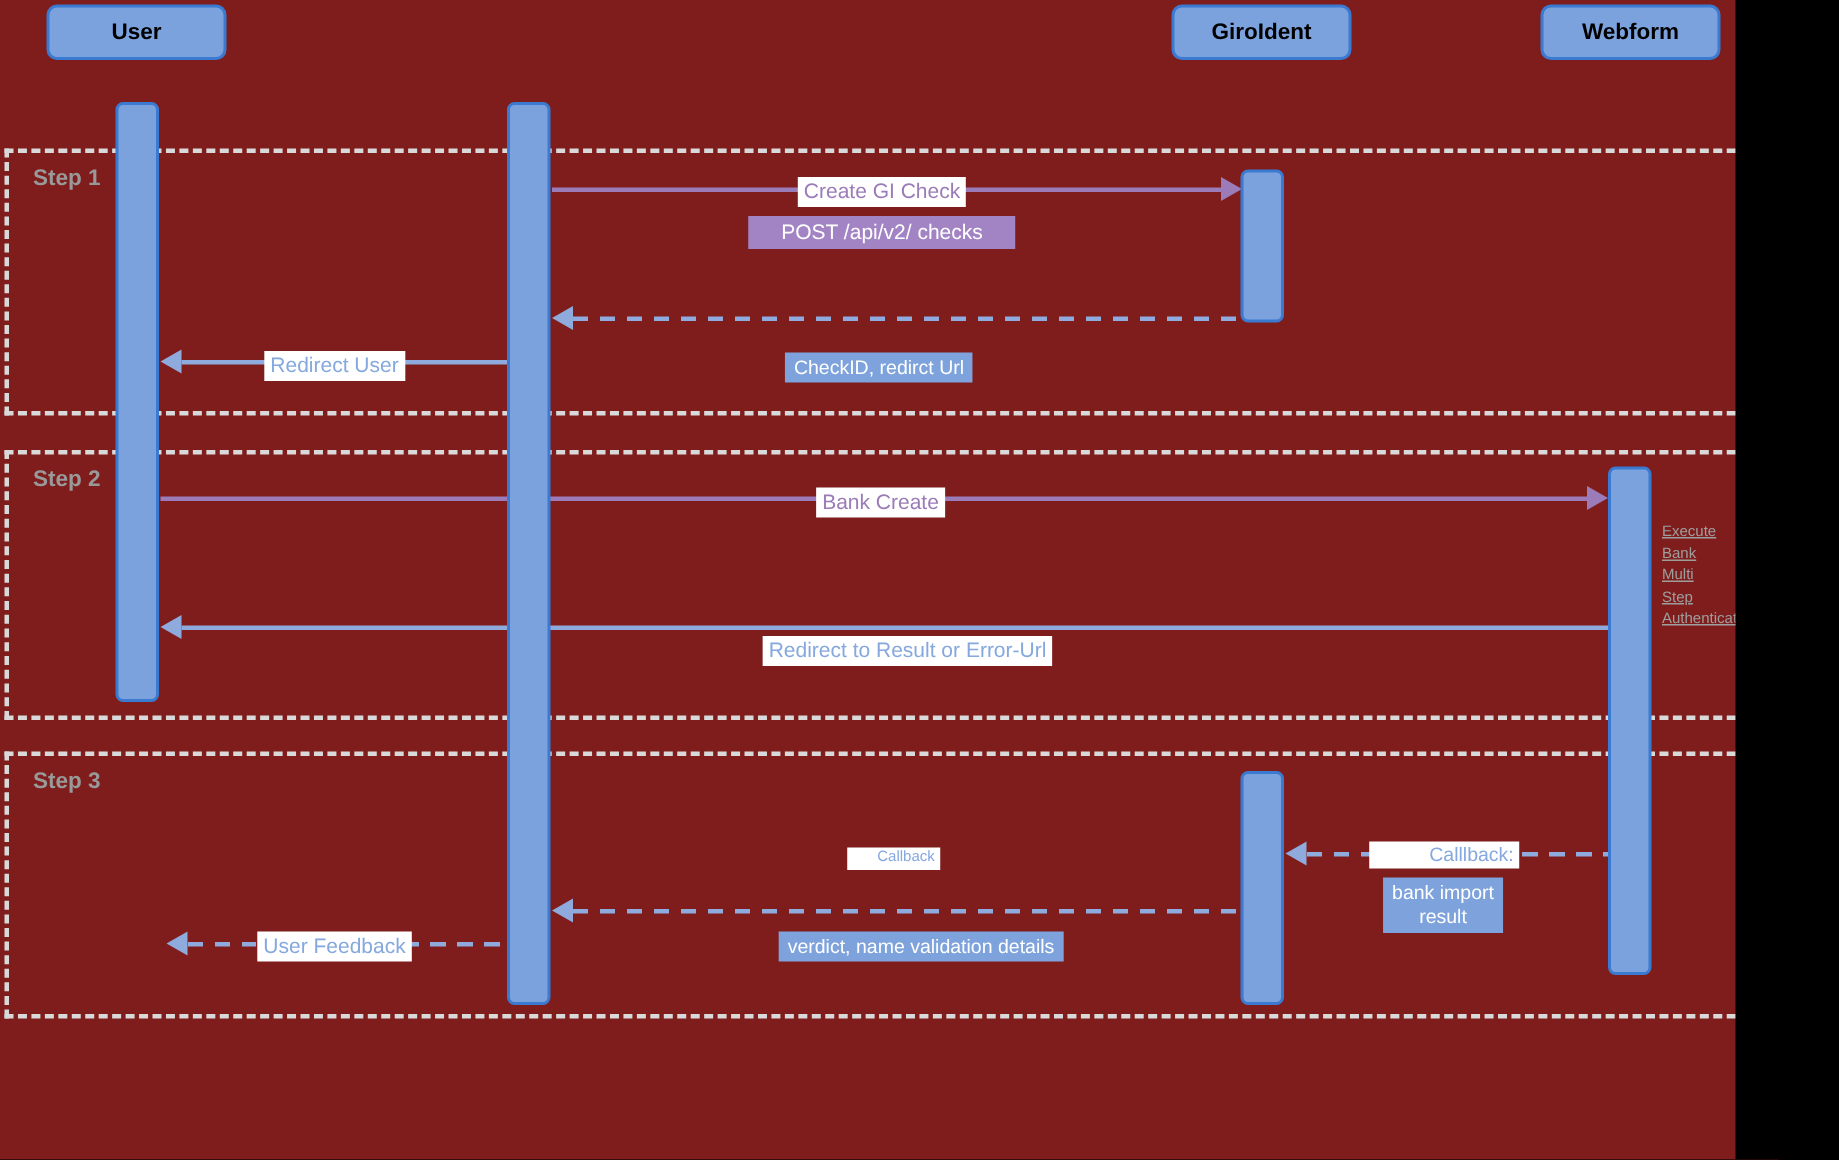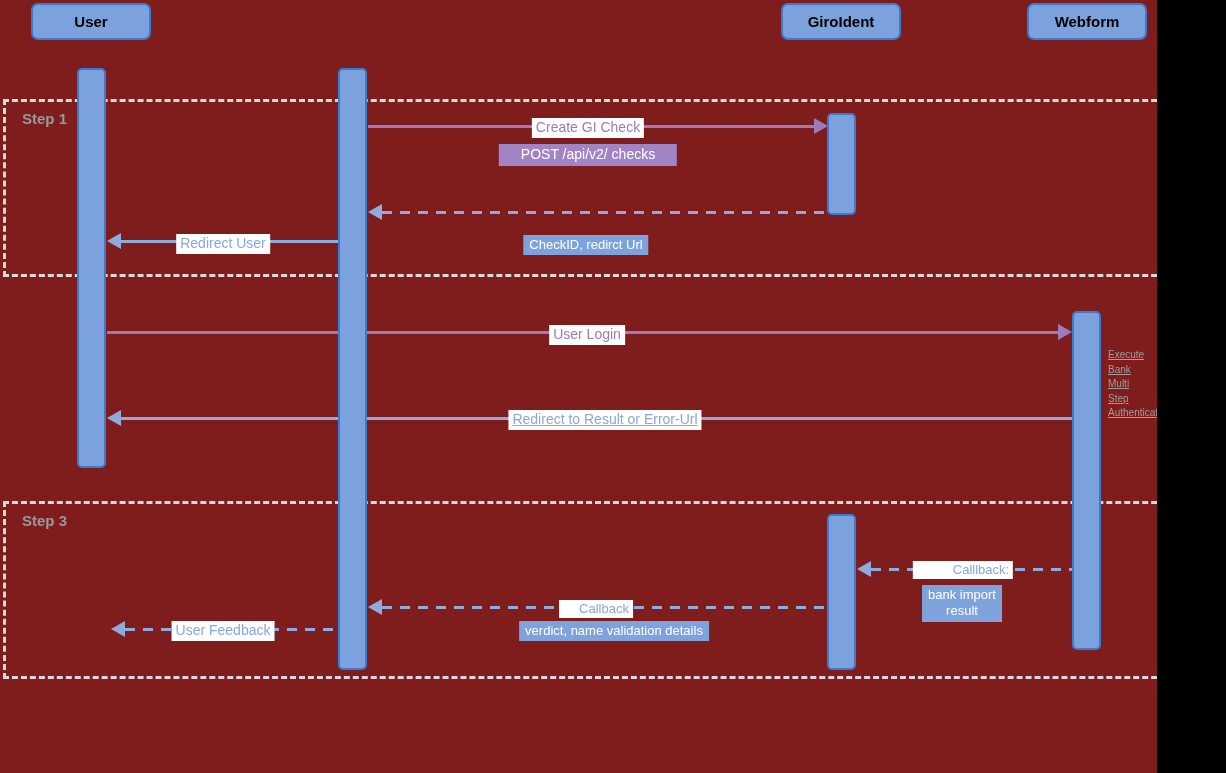--- a/index.html
+++ b/index.html
@@ -62,20 +62,23 @@
 
 <div id="stage">
 
   <div class="actor" style="left:31px;">User</div>
   <div class="actor" style="left:1027px;">Webform</div>
   <div class="actor" style="left:781px;">GiroIdent</div>
 
   <div class="step" style="top:99px;height:178px;">
     <div class="step-label">Step 1</div>
   </div>
+  <div class="step" style="top:300px;height:180px;">
+    <div class="step-label">Step 2</div>
+  </div>
   <div class="step" style="top:501px;height:178px;">
     <div class="step-label">Step 3</div>
   </div>
 
   <div class="arrow purple head-right" style="left:368px;top:125px;width:446px;"></div>
   <div class="arrow blue-dash head-left" style="left:382px;top:211px;width:445px;"></div>
   <div class="arrow blue head-left" style="left:121px;top:240px;width:217px;"></div>
   <div class="arrow purple head-right" style="left:107px;top:331px;width:951px;"></div>
   <div class="arrow blue head-left" style="left:121px;top:417px;width:951px;"></div>
   <div class="arrow blue-dash head-left" style="left:871px;top:568px;width:201px;"></div>
@@ -86,28 +89,28 @@
   <div class="bar" style="left:338px;top:68px;height:602px;"></div>
   <div class="bar" style="left:827px;top:113px;height:102px;"></div>
   <div class="bar" style="left:827px;top:514px;height:156px;"></div>
   <div class="bar" style="left:1072px;top:311px;height:339px;"></div>
 
   <div class="msg on-white-purple" style="left:588px;top:118px;">Create GI Check</div>
   <div class="msg fill-purple" style="left:588px;top:144px;">POST /api/v2/ checks</div>
   <div class="msg fill-blue" style="left:586px;top:235px;">CheckID, redirct Url</div>
   <div class="msg on-white-blue" style="left:223px;top:234px;">Redirect User</div>
 
-  <div class="msg on-white-purple" style="left:587px;top:325px;">User Login</div>
-  <div class="msg on-white-blue" style="left:605px;top:410px;text-decoration:underline;">Redirect to Result or Error-Url</div>
+  <div class="msg on-white-purple" style="left:587px;top:325px;">Bank Create</div>
+  <div class="msg on-white-blue" style="left:605px;top:424px;">Redirect to Result or Error-Url</div>
   <div class="note" style="left:1108px;top:348px;text-decoration:underline;">Execute
 Bank
 Multi
 Step
 Authentication</div>
 
   <div class="msg on-white-blue" style="left:963px;top:561px;font-size:13px;padding-left:40px;">Calllback:</div>
   <div class="msg fill-blue" style="left:962px;top:585px;">bank import
 result</div>
-  <div class="msg on-white-blue" style="left:596px;top:600px;font-size:13px;padding-left:20px;">Callback</div>
+  <div class="msg on-white-blue" style="left:596px;top:565px;font-size:10px;padding-left:20px;">Callback</div>
   <div class="msg fill-blue" style="left:587px;top:621px;margin-left:27px;">verdict, name validation details</div>
   <div class="msg on-white-blue" style="left:223px;top:621px;">User Feedback</div>
 
 </div>
 
 </body></html>

